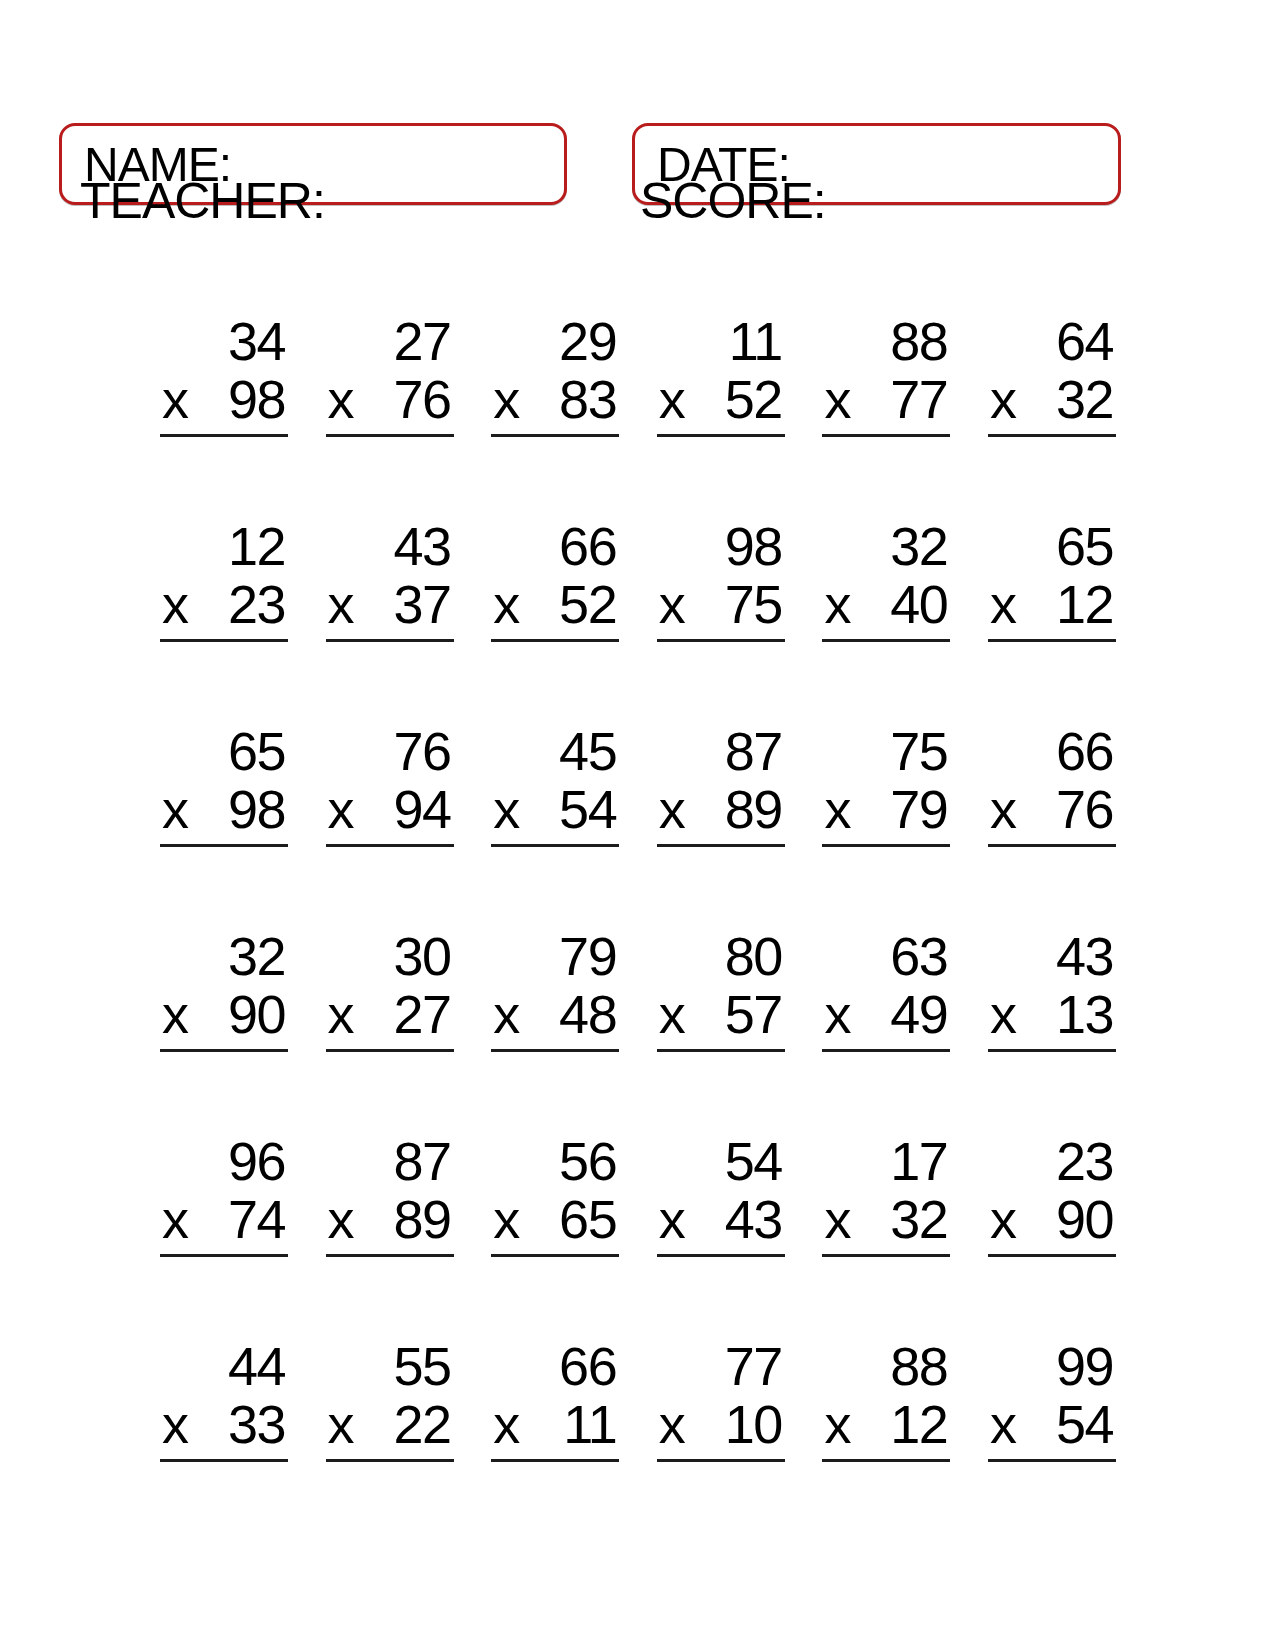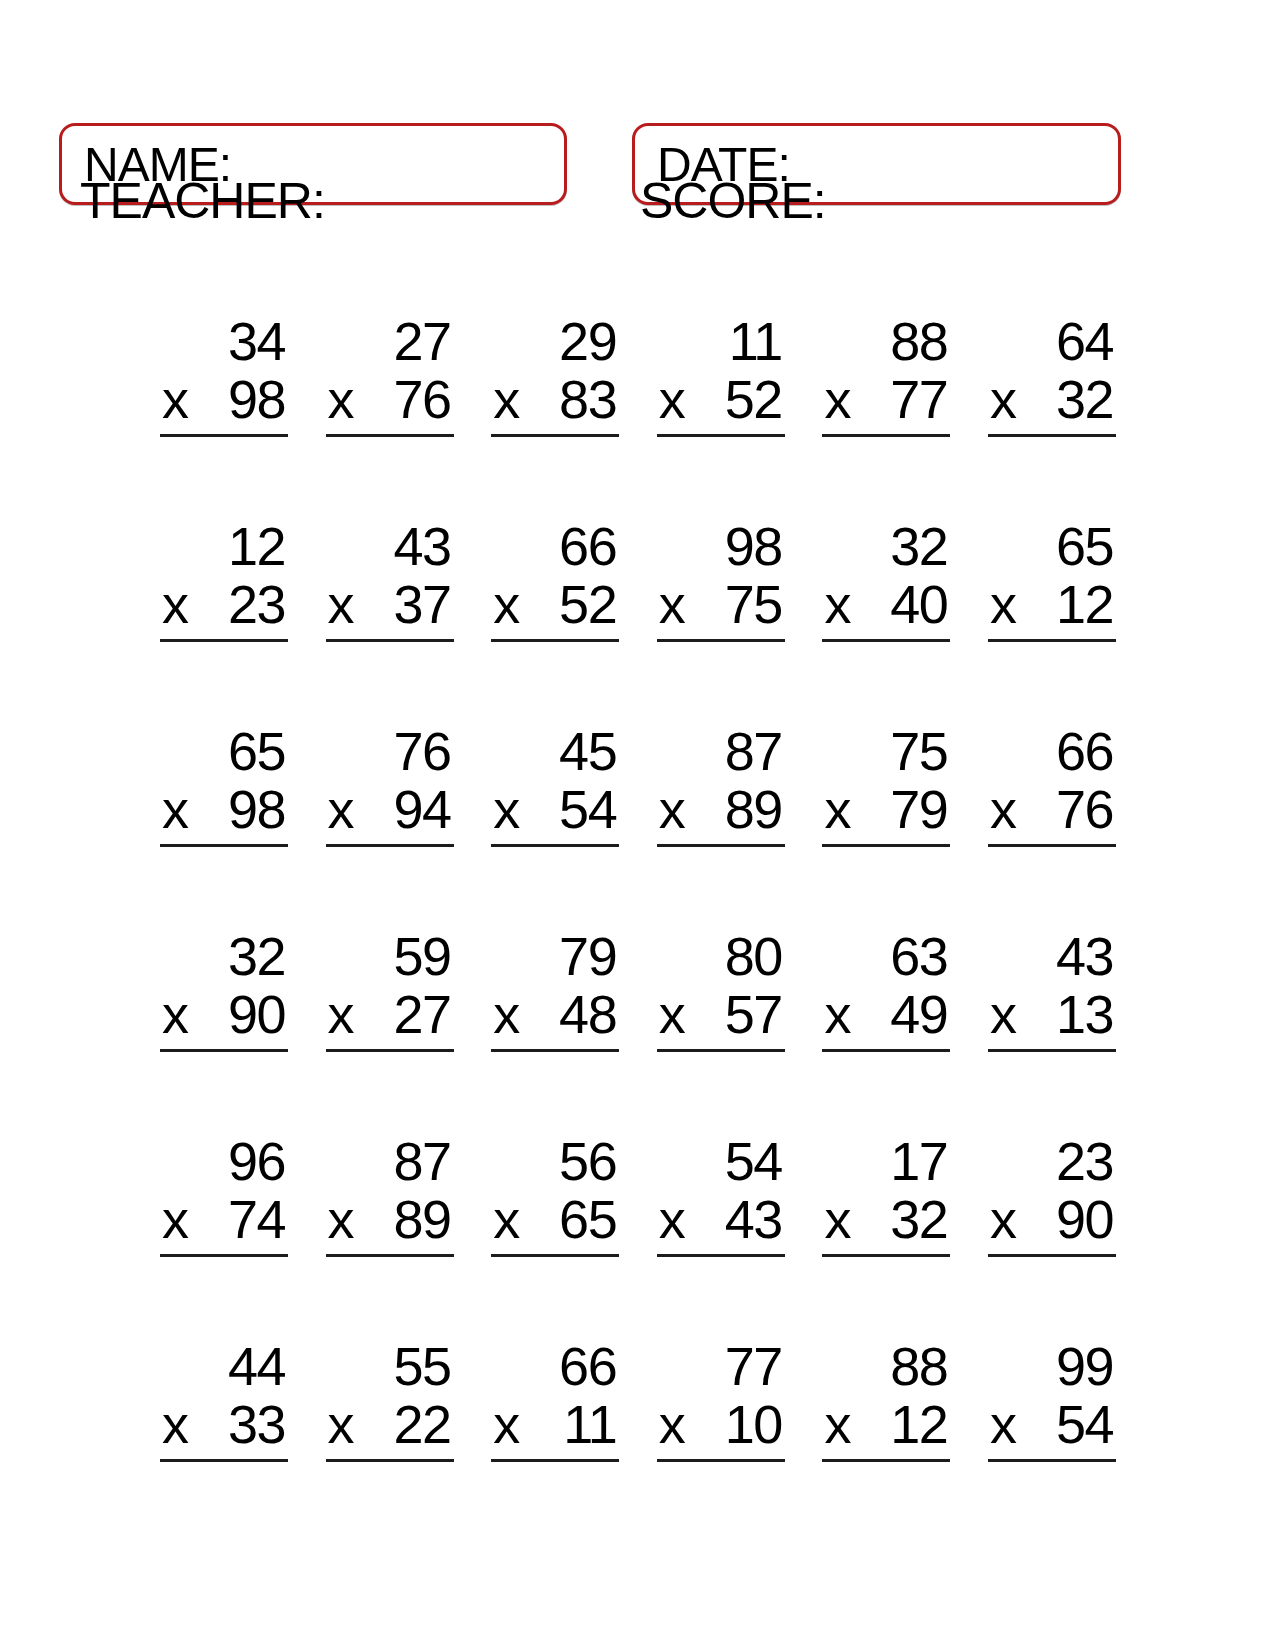--- a/index.html
+++ b/index.html
@@ -231,21 +231,21 @@
     </div>
     <div class="problem-row">
       <div class="problem">
         <div class="p-top">32</div>
         <div class="p-bottom">
           <span class="p-op">x</span>
           <span class="p-mult">90</span>
         </div>
       </div>
       <div class="problem">
-        <div class="p-top">59</div>
+        <div class="p-top">30</div>
         <div class="p-bottom">
           <span class="p-op">x</span>
           <span class="p-mult">27</span>
         </div>
       </div>
       <div class="problem">
         <div class="p-top">79</div>
         <div class="p-bottom">
           <span class="p-op">x</span>
           <span class="p-mult">48</span>

